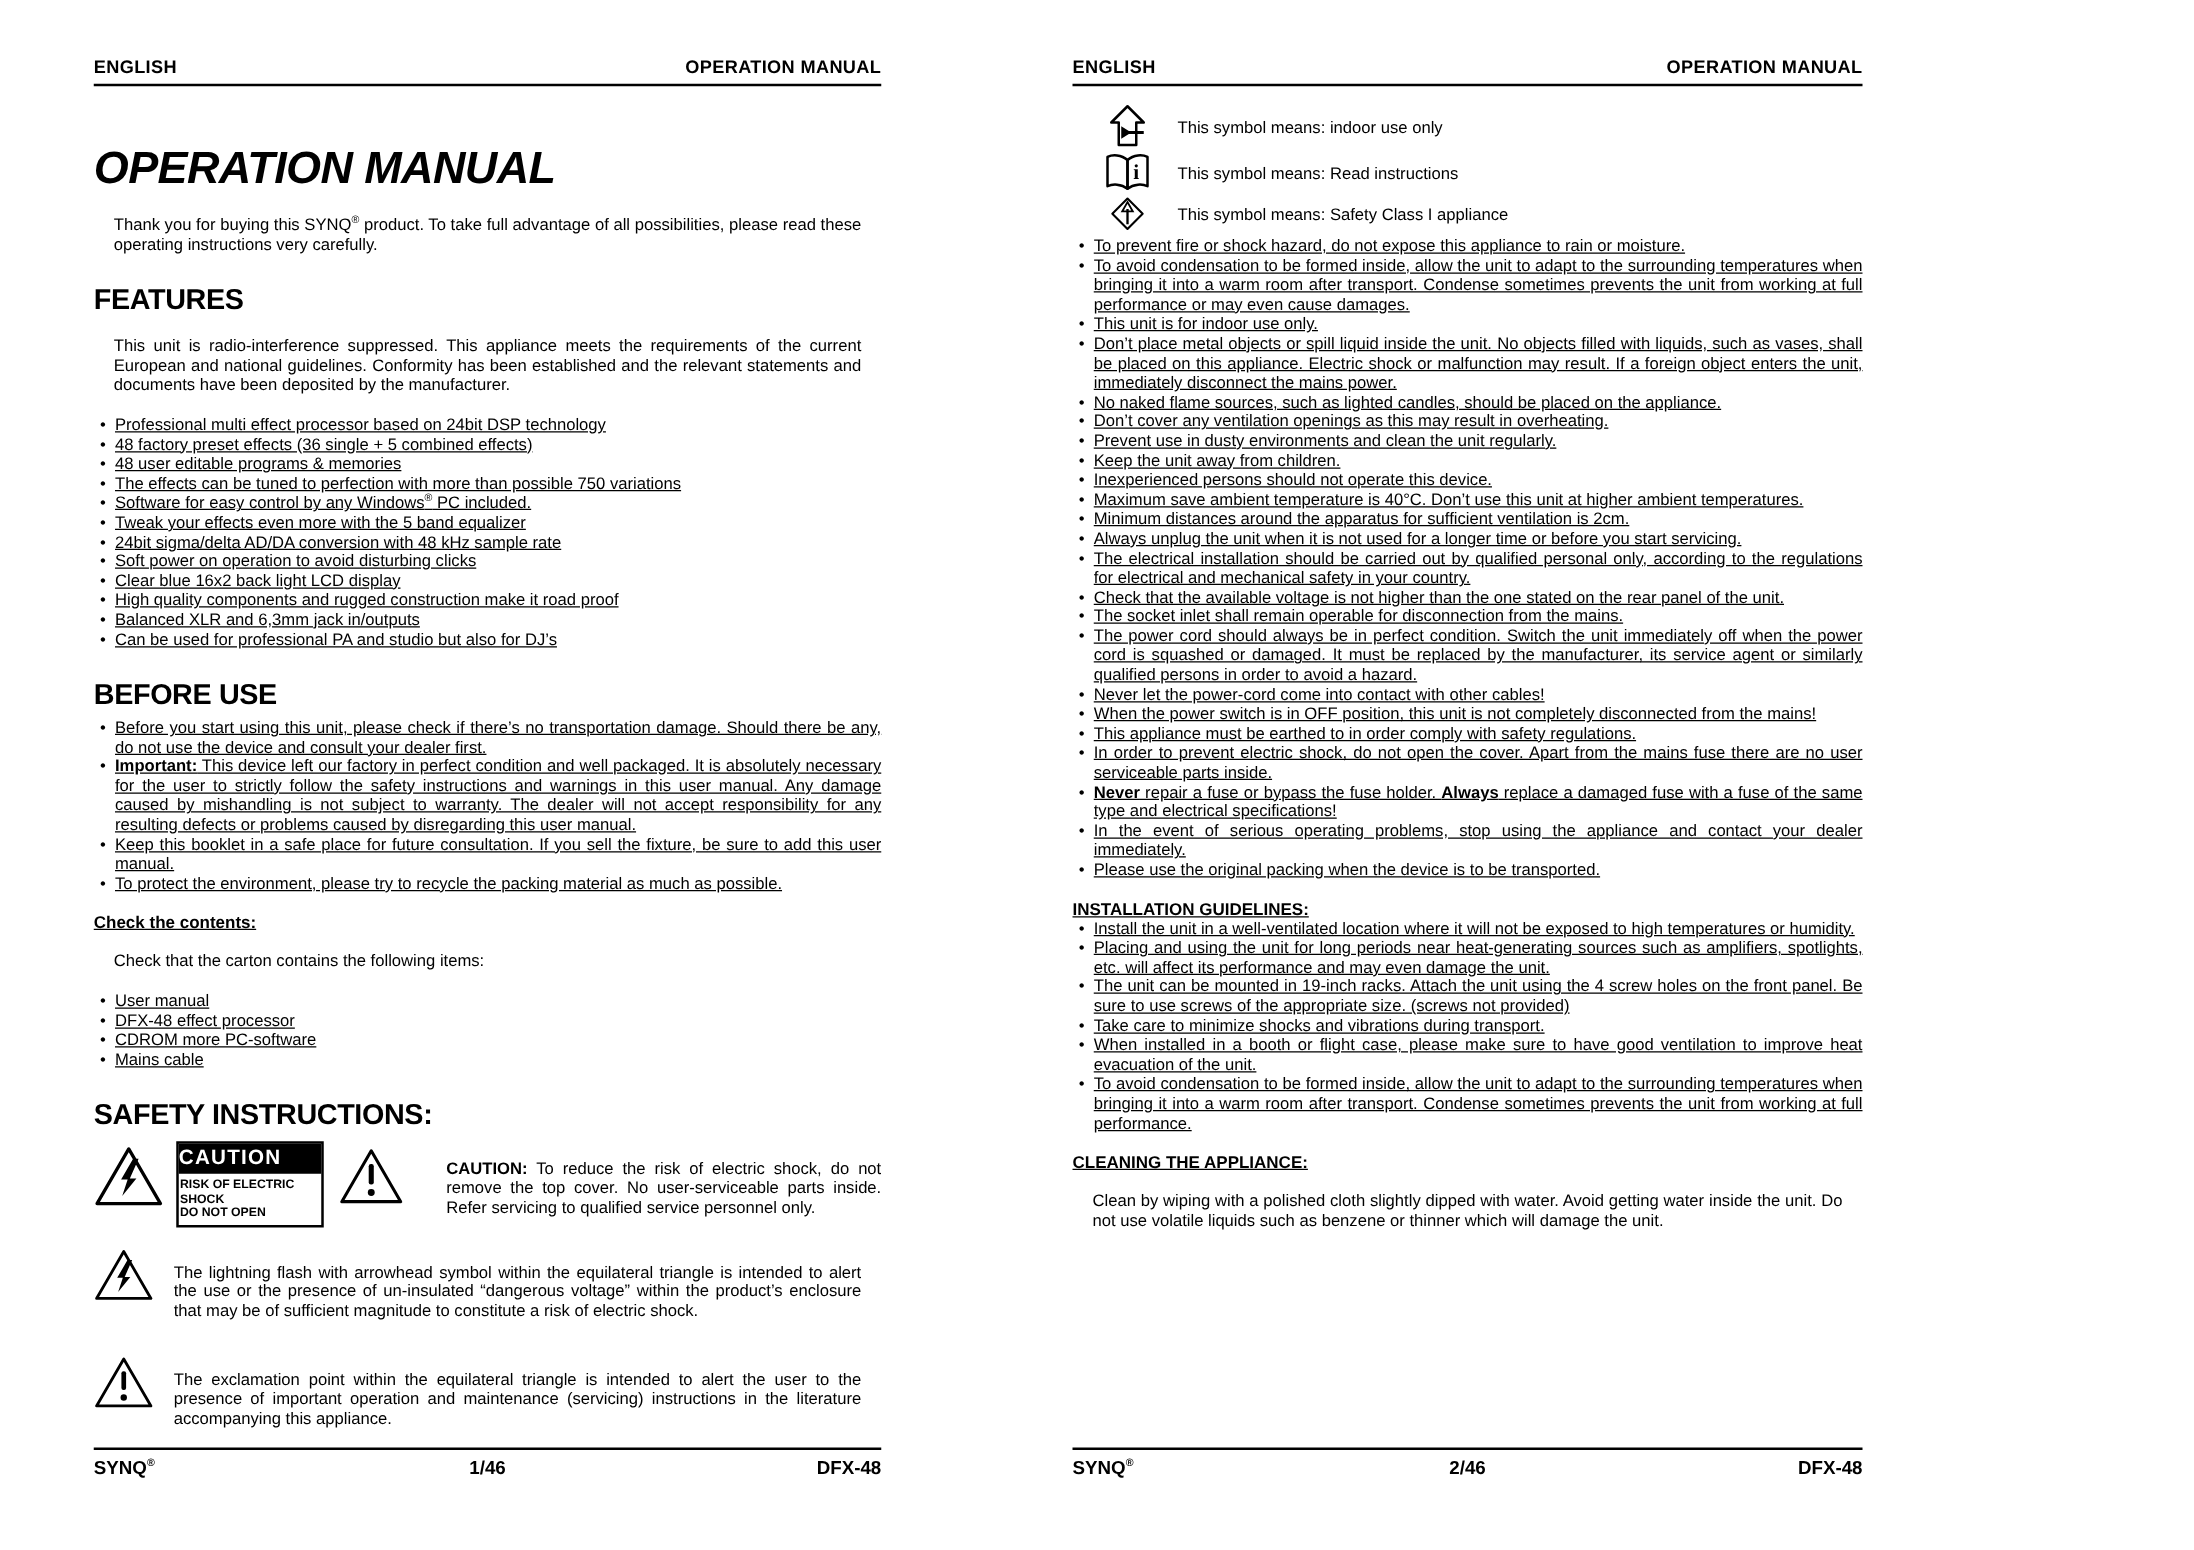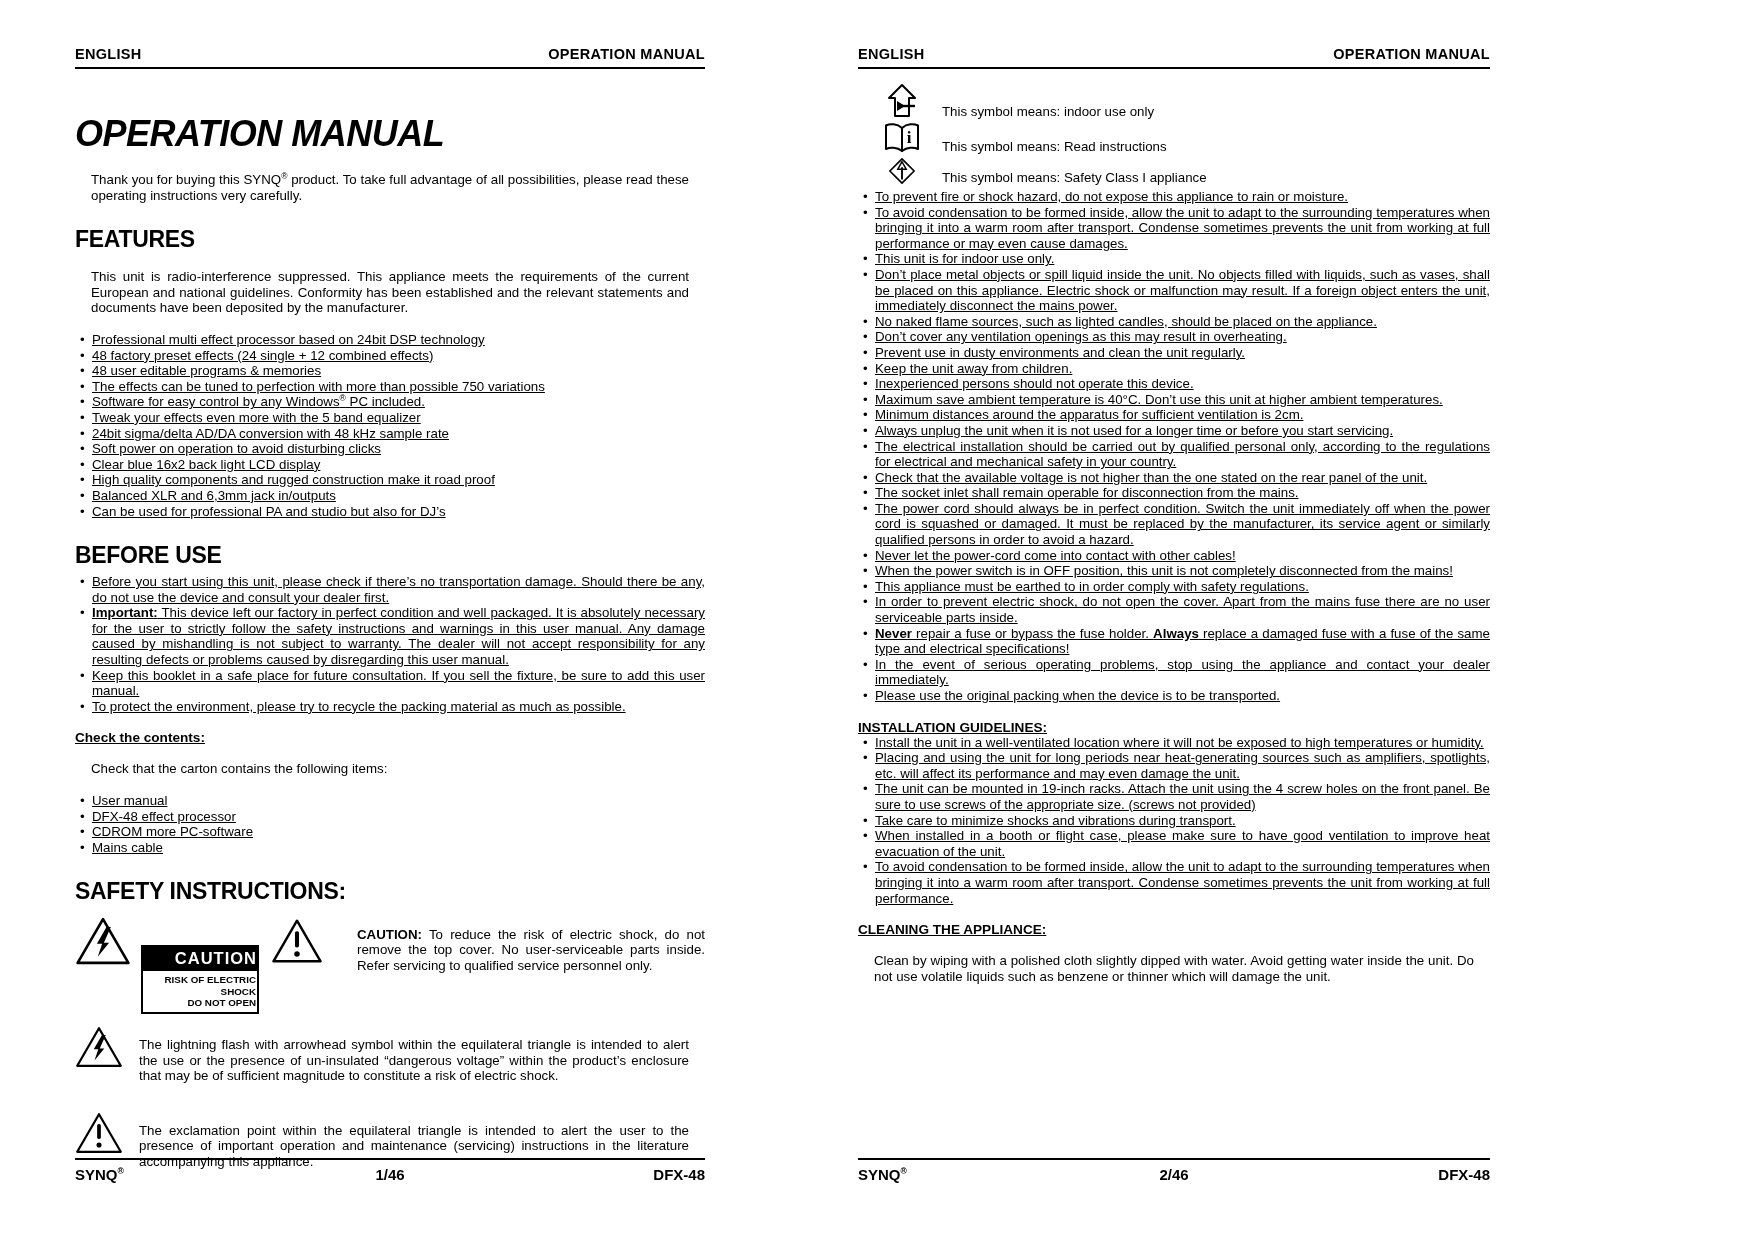--- a/index.html
+++ b/index.html
@@ -12,36 +12,36 @@
   .body{font-size:13.3px;line-height:15.6px;text-align:justify;margin:16px;}
   .intro{margin-top:17px;}
   h2{font-size:23px;font-weight:bold;margin:23px 0 5px 0;letter-spacing:-.3px;}
   ul{list-style:none;margin:0;padding:0;}
   li{font-size:13.3px;line-height:15.6px;position:relative;padding-left:17px;text-align:justify;text-decoration:underline;}
   li::before{content:"\2022";position:absolute;left:5px;top:0;}
   sup{font-size:8.5px;line-height:0;}
   .subhead{font-weight:bold;text-decoration:underline;font-size:13.6px;margin:16px 0 0 0;}
   
   .srow1{display:flex;align-items:flex-start;margin-top:8px;}
-  .cbox{border:2.5px solid #000;width:114px;flex:none;margin-left:10px;text-align:right;margin-top:32px;}
+  .cbox{border:2.5px solid #000;width:114px;flex:none;margin-left:10px;text-align:left;}
   .cbox .cbar{background:#000;color:#fff;font-weight:bold;font-size:16.5px;letter-spacing:1px;padding:2px 0 3px 0;}
   .cbox .cline{font-weight:bold;font-size:9.8px;line-height:11.5px;}
   .cbox .cbody{padding:3px 1px 3px 1px;}
   .cautiontext{margin-left:34px;font-size:13.3px;line-height:15.6px;text-align:justify;}
   .srow{display:flex;align-items:flex-start;margin-top:7px;}
   .srow p{margin-left:16px;}
   .tri{flex:none;}
   
   .footer{position:absolute;left:0;right:0;top:1158px;border-top:2px solid #000;padding-top:6px;display:flex;font-weight:bold;font-size:15px;}
   .footer .fl{flex:1;text-align:left;}
   .footer .fc{flex:1;text-align:center;}
   .footer .fr{flex:1;text-align:right;}
   
   .symblock{margin-top:14px;margin-left:16px;}
-  .symrow{display:flex;align-items:flex-end;margin-bottom:3px;}
+  .symrow{display:flex;align-items:center;margin-bottom:3px;}
   .symicon{flex:none;width:56px;display:flex;justify-content:center;}
   .symtext{font-size:13.3px;margin-left:12px;}
   .p2list{margin-top:4px;}
 </style>
 </head>
 <body>
 
 <div class="page" id="page1">
   <div class="hdr">
     <span>ENGLISH</span>
@@ -49,21 +49,21 @@
   </div>
 
   <h1 class="doctitle">OPERATION MANUAL</h1>
 
   <p class="body intro"><span>Thank you for buying this SYNQ</span><sup>®</sup><span> product. To take full advantage of all possibilities, please read these operating instructions very carefully.</span></p>
 
   <h2>FEATURES</h2>
   <p class="body">This unit is radio-interference suppressed. This appliance meets the requirements of the current European and national guidelines. Conformity has been established and the relevant statements and documents have been deposited by the manufacturer.</p>
   <ul>
     <li>Professional multi effect processor based on 24bit DSP technology</li>
-    <li>48 factory preset effects (24 single + 12 combined effects)</li>
+    <li>48 factory preset effects (36 single + 5 combined effects)</li>
     <li>48 user editable programs &amp; memories</li>
     <li>The effects can be tuned to perfection with more than possible 750 variations</li>
     <li><span>Software for easy control by any Windows</span><sup>®</sup><span> PC included.</span></li>
     <li>Tweak your effects even more with the 5 band equalizer</li>
     <li>24bit sigma/delta AD/DA conversion with 48 kHz sample rate</li>
     <li>Soft power on operation to avoid disturbing clicks</li>
     <li>Clear blue 16x2 back light LCD display</li>
     <li>High quality components and rugged construction make it road proof</li>
     <li>Balanced XLR and 6,3mm jack in/outputs</li>
     <li>Can be used for professional PA and studio but also for DJ’s</li>

